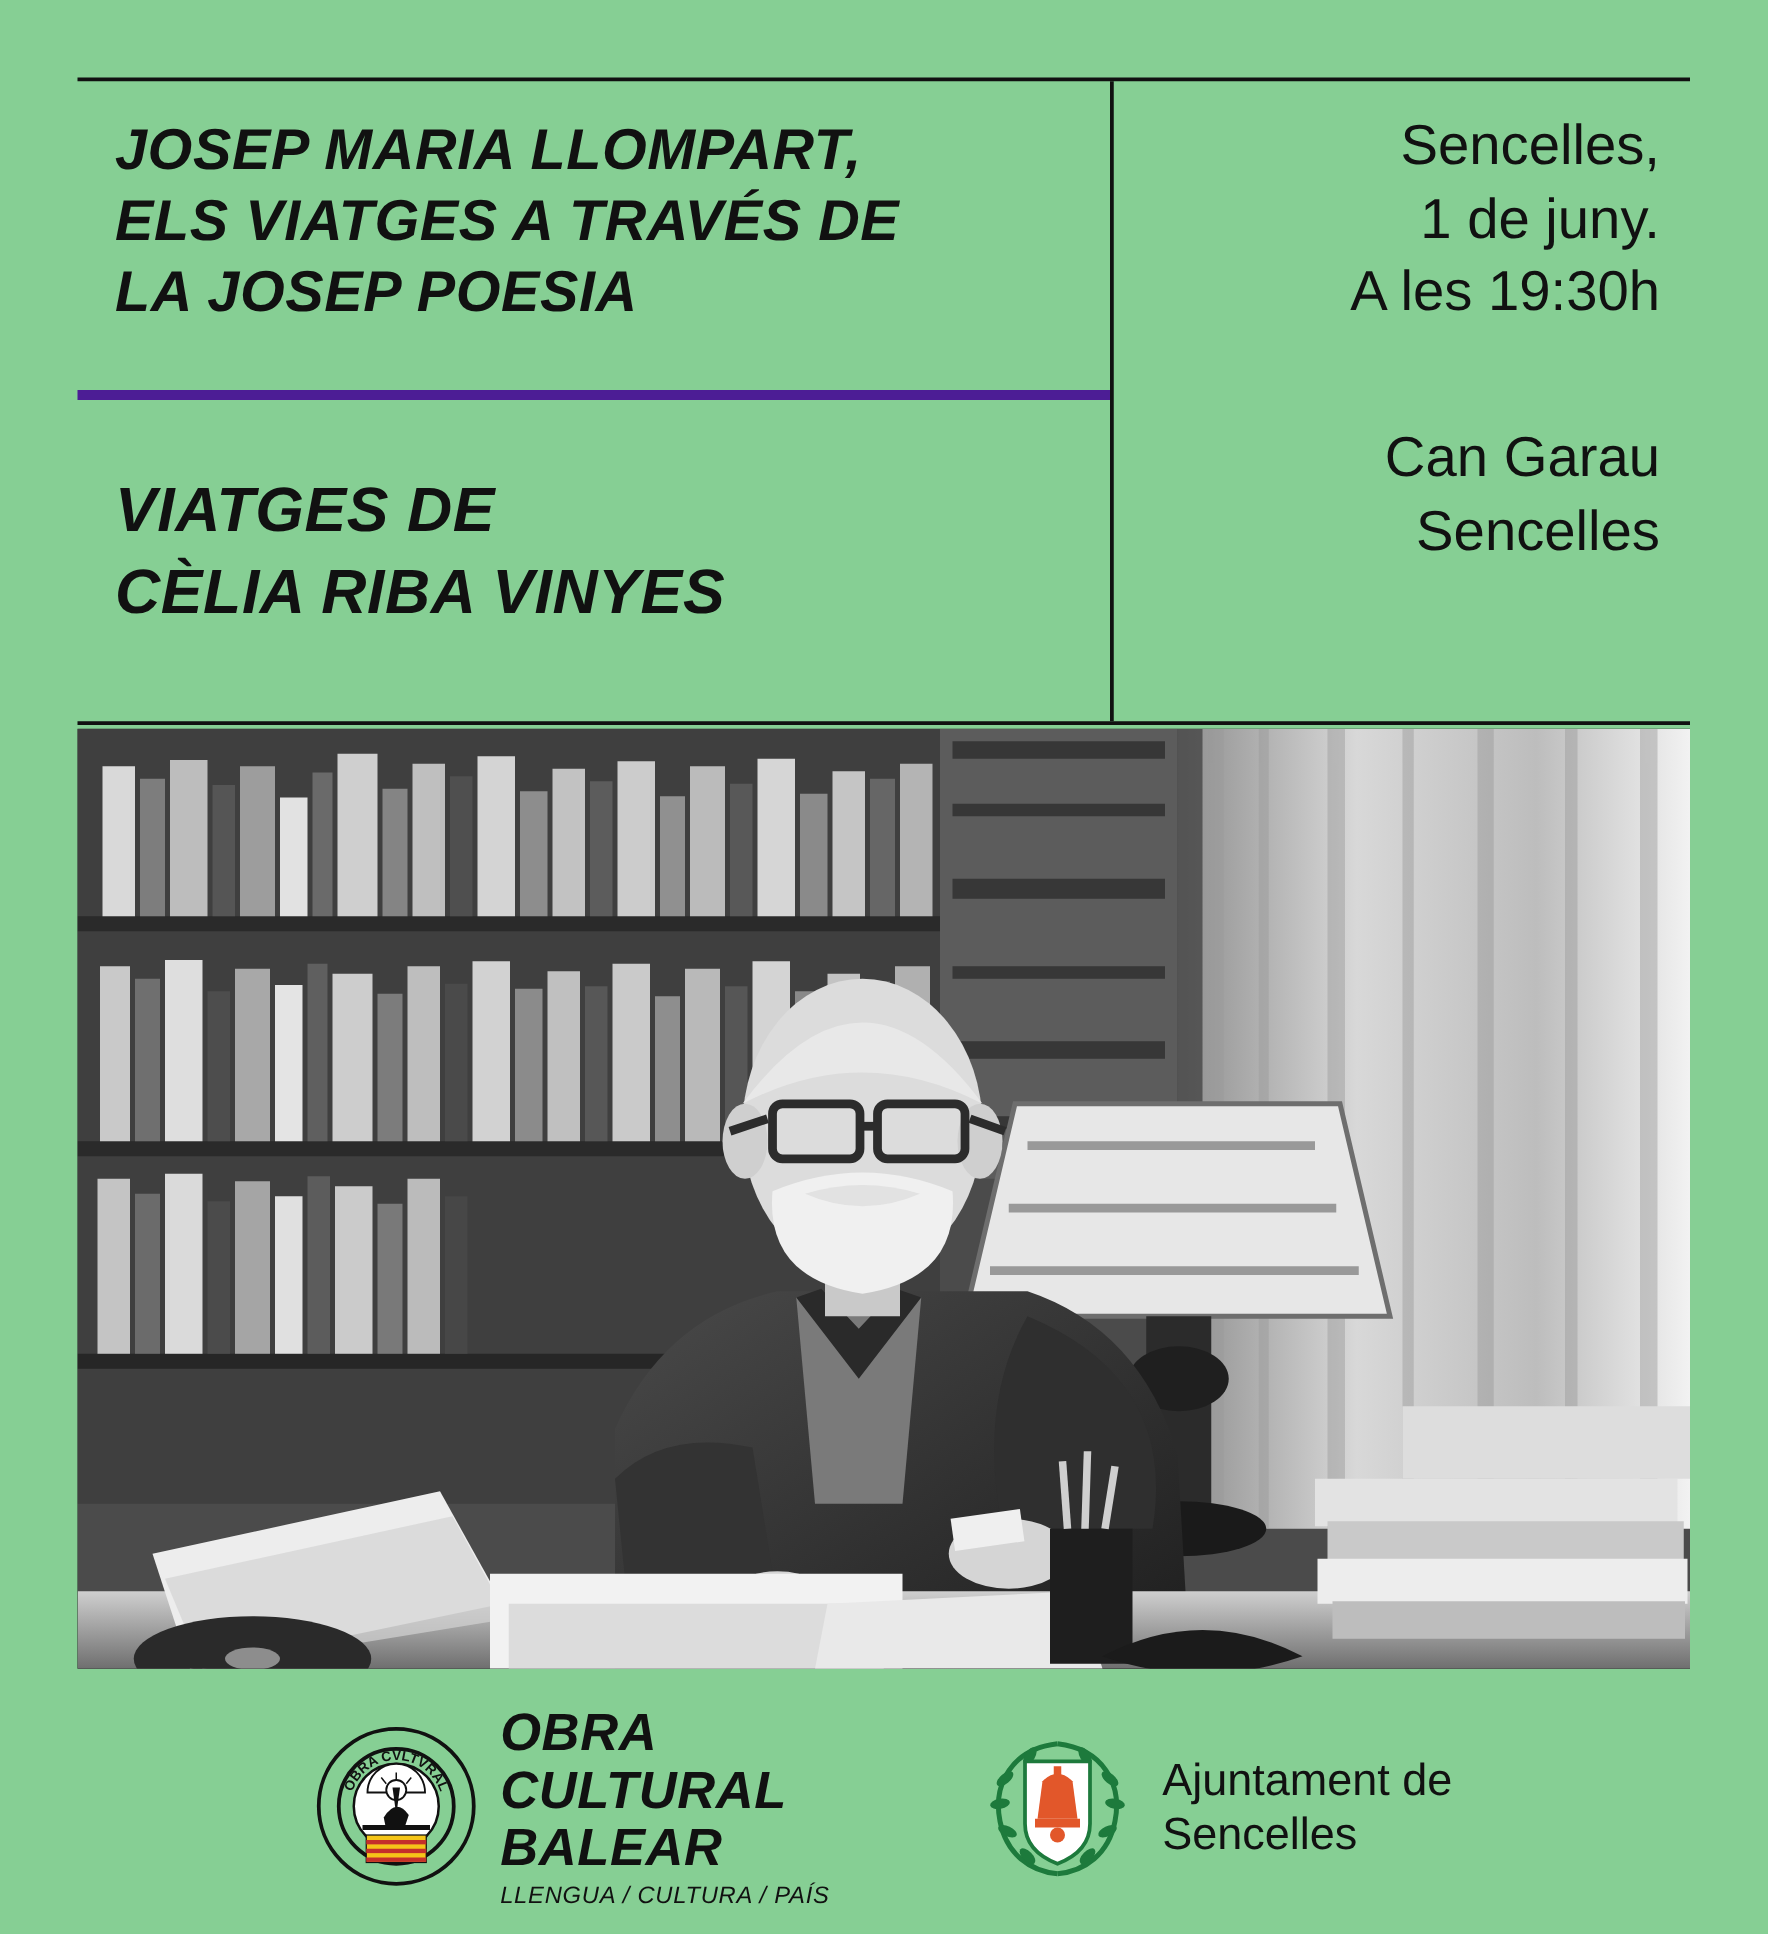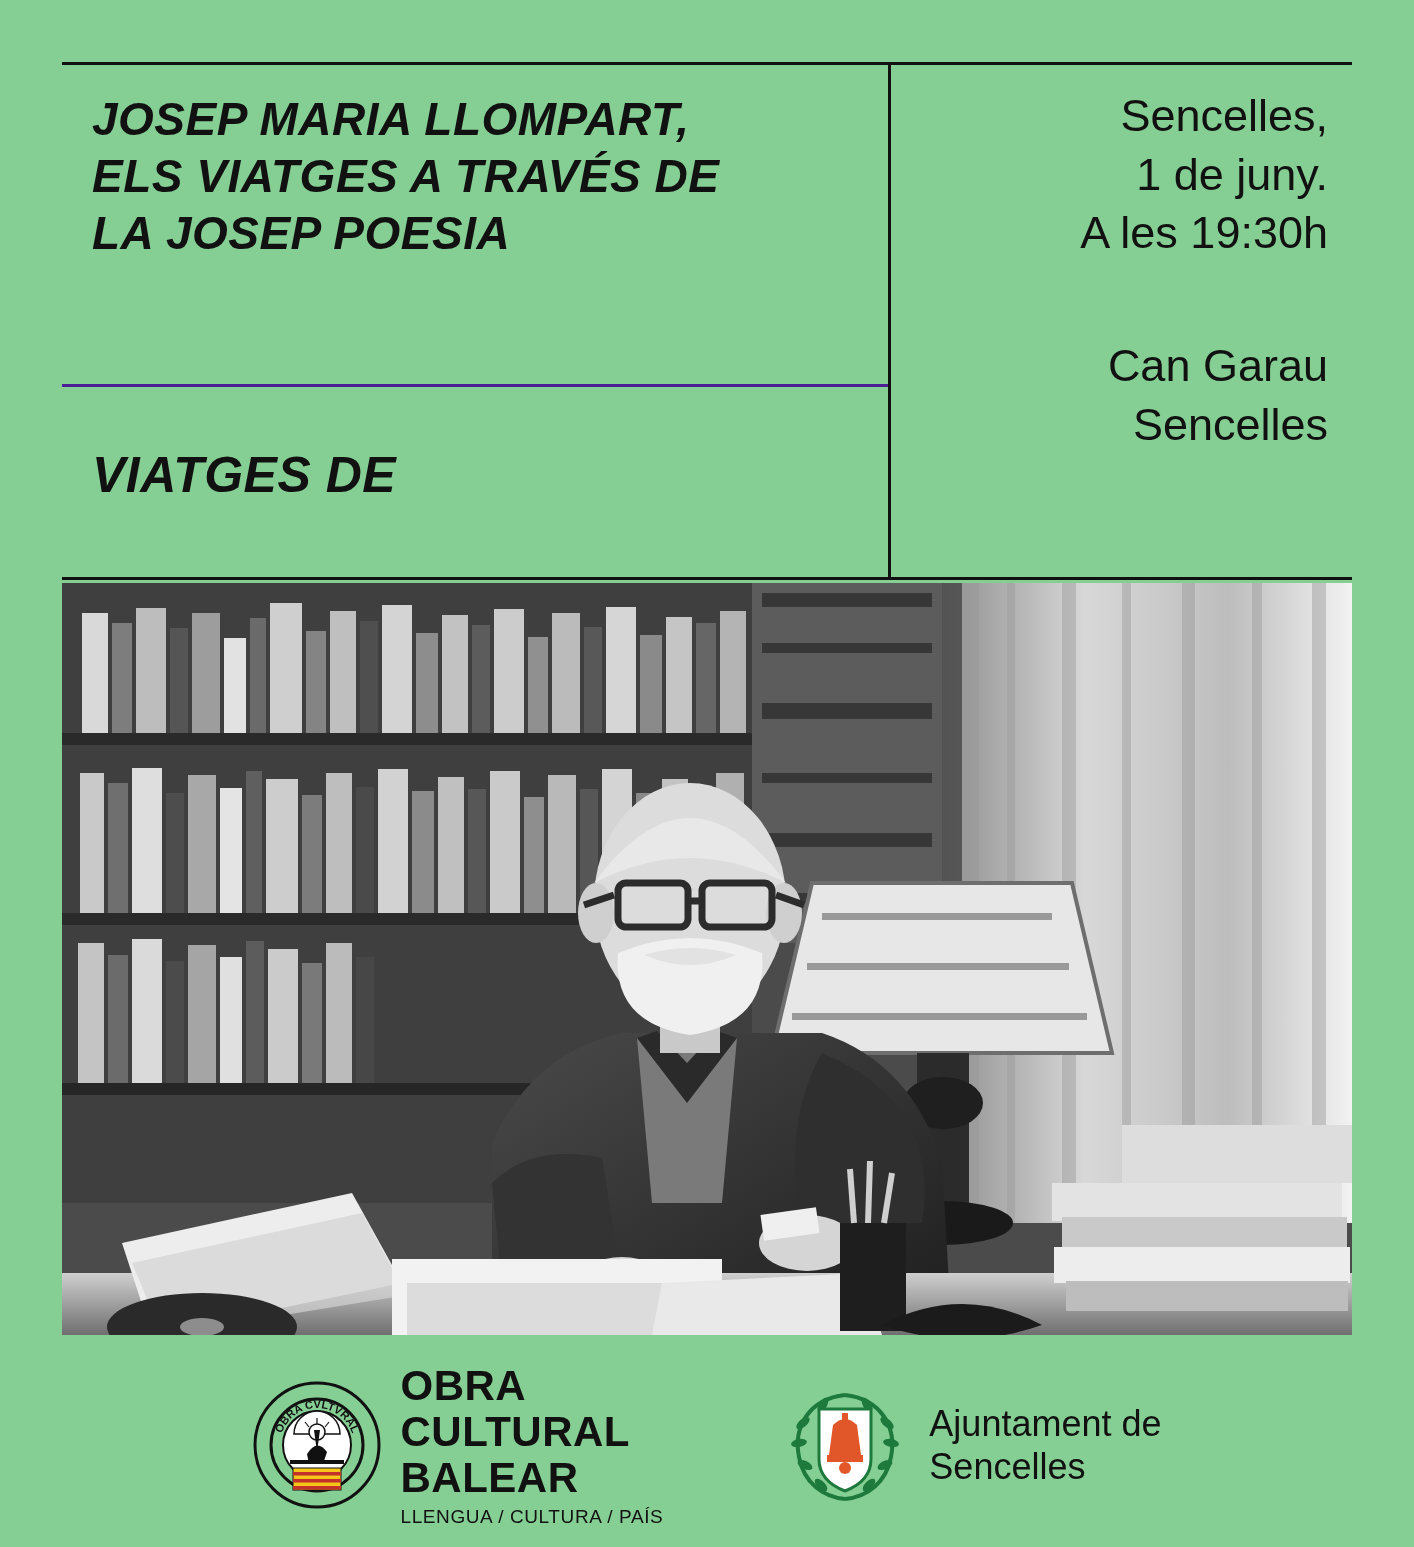--- a/index.html
+++ b/index.html
@@ -39,22 +39,22 @@
   .header-left {
     width: 826px;
     box-sizing: border-box;
     display: flex;
     flex-direction: column;
   }
 
   .title-cell {
     box-sizing: border-box;
     padding: 26px 30px 10px 30px;
-    height: 322px;
-    border-bottom: 3px solid #4c1d95;
+    height: 255px;
+    border-bottom: 8px solid #4c1d95;
   }
 
   .title-cell h1 {
     margin: 0;
     font-size: 46px;
     line-height: 1.24;
     font-weight: bold;
     font-style: italic;
     letter-spacing: 0.5px;
     color: #111;
@@ -141,20 +141,21 @@
   }
 
   .ocb-seal {
     width: 130px;
     height: 130px;
     flex: 0 0 130px;
   }
 
   .ocb-text {
     line-height: 1.0;
+    font-style: italic;
   }
   .ocb-text .l1,
   .ocb-text .l2,
   .ocb-text .l3 {
     font-size: 42px;
     font-weight: bold;
     letter-spacing: 0.5px;
     color: #111;
     display: block;
   }
@@ -199,20 +200,21 @@
         <h1>
           <span>JOSEP MARIA LLOMPART,</span><br>
           <span>ELS VIATGES A TRAVÉS DE</span><br>
           <span>LA JOSEP POESIA</span>
         </h1>
       </div>
 
       <div class="speaker-cell">
         <h2>
           <span>VIATGES DE</span><br>
+          <span>CÈLIA RIBA VINYES</span>
         </h2>
       </div>
 
     </div>
 
     <div class="header-right">
       <div class="when">
         <span>Sencelles,</span><br>
         <span>1 de juny.</span><br>
         <span>A les 19:30h</span>

